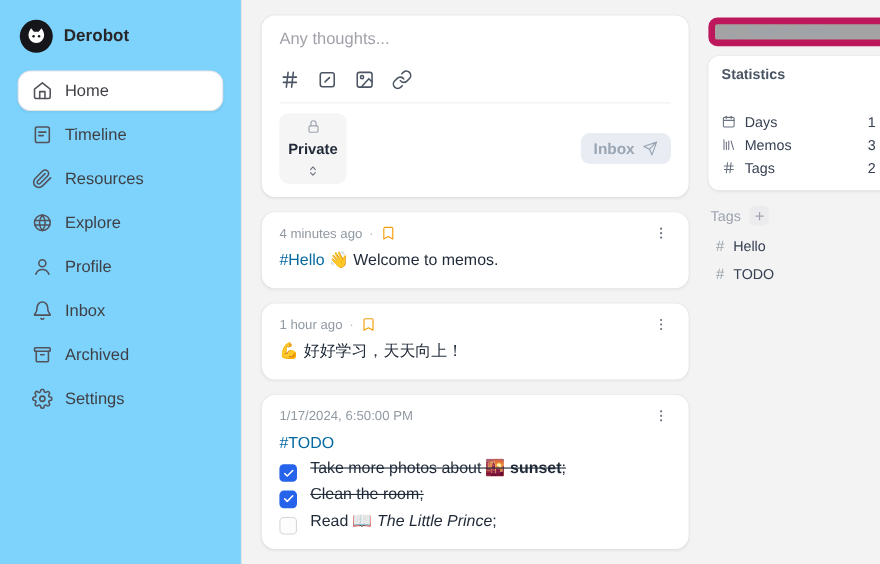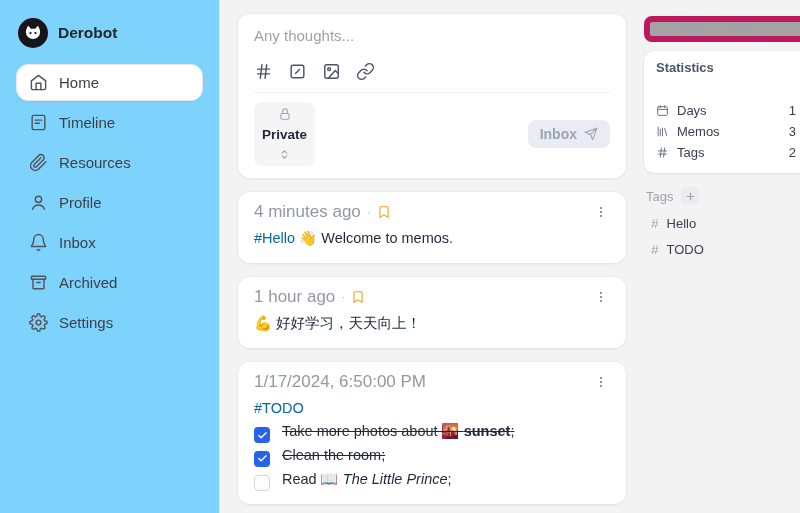--- a/index.html
+++ b/index.html
@@ -70,21 +70,21 @@
   .save-btn {
     display: flex; align-items: center; gap: 7px;
     padding: 6px 12px; border-radius: 8px; border: none;
     background: #e9edf3; color: #9aa5b4; font-size: 14px; font-weight: 600;
     font-family: "Liberation Sans", sans-serif; cursor: pointer;
   }
   .save-btn svg { width: 14px; height: 14px; stroke: #9aa5b4; }
   
   .memo { margin-top: 14px; padding: 10px 16px 13px; }
   .memo-header { display: flex; align-items: center; gap: 6px; }
-  .memo-time { font-size: 17px; color: #9199a3; }
+  .memo-time { font-size: 12px; color: #9199a3; }
   .memo-dot { font-size: 12.5px; color: #b9bec6; }
   .pin-icon svg { width: 14px; height: 14px; stroke: #f59e0b; display: block; }
   .more-btn { margin-left: auto; cursor: pointer; padding: 2px; }
   .more-btn svg { width: 14px; height: 14px; fill: #6b7280; display: block; }
   .memo-content { margin-top: 6px; font-size: 14.5px; color: #1f2937; line-height: 1.5; }
   .tag-link { color: #0369a1; cursor: pointer; }
   .task-row { display: flex; align-items: flex-end; gap: 12px; margin-top: 2px; }
   .checkbox {
     width: 16px; height: 16px; border-radius: 4px; flex: none; cursor: pointer;
     display: flex; align-items: center; justify-content: center;
@@ -157,20 +157,27 @@
           <line x1="8" y1="9" x2="16" y2="9"></line>
           <line x1="8" y1="13" x2="13" y2="13"></line>
         </svg>
       <span>Timeline</span>
     </div>
     <div class="nav-item">
       <svg class="ln" viewBox="0 0 24 24">
           <path d="m21.44 11.05-9.19 9.19a6 6 0 0 1-8.49-8.49l8.57-8.57A4 4 0 1 1 18 8.84l-8.59 8.57a2 2 0 0 1-2.83-2.83l8.49-8.48"></path>
         </svg>
       <span>Resources</span>
+    </div>
+    <div class="nav-item">
+      <svg class="ln" viewBox="0 0 24 24">
+          <circle cx="12" cy="12" r="9"></circle>
+          <path d="M3.5 9.5h17M3.5 14.5h17M12 3a14 14 0 0 1 0 18M12 3a14 14 0 0 0 0 18"></path>
+        </svg>
+      <span>Explore</span>
     </div>
     <div class="nav-item">
       <svg class="ln" viewBox="0 0 24 24">
           <circle cx="12" cy="8" r="4"></circle>
           <path d="M4.5 20.5c1.4-3.6 4.3-5.3 7.5-5.3s6.1 1.7 7.5 5.3"></path>
         </svg>
       <span>Profile</span>
     </div>
     <div class="nav-item">
       <svg class="ln" viewBox="0 0 24 24">

